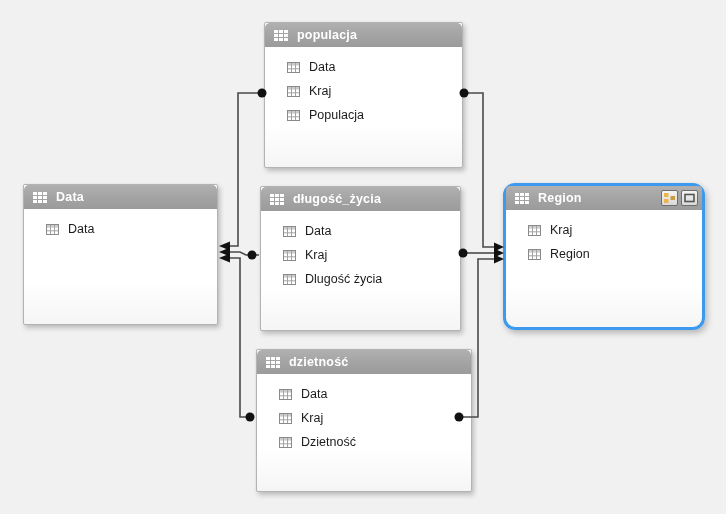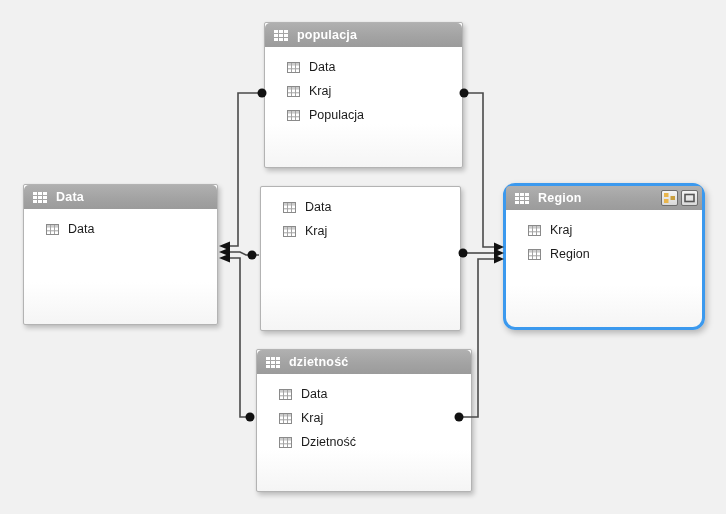--- a/index.html
+++ b/index.html
@@ -158,40 +158,68 @@
             <rect x="1" y="1" width="11" height="2.6" fill="#cccccc"></rect>
             <path d="M4.5 1 V10 M8.5 1 V10 M1 6.8 H12" stroke="#a3a3a3" stroke-width="1" fill="none"></path>
           </svg>
         </span>
         <span class="field-label">Data</span>
       </div>
     </div>
   </div>
 
   <div class="table-card" style="left:260px; top:186px; width:201px; height:145px;">
+    <div class="card-header">
+      <span class="icon">
+        <svg width="14" height="11" viewBox="0 0 14 11">
+            <g fill="#ffffff">
+          <rect x="0" y="0" width="4" height="3"></rect>
+              <rect x="5" y="0" width="4" height="3"></rect>
+              <rect x="10" y="0" width="4" height="3"></rect>
+          <rect x="0" y="4" width="4" height="3"></rect>
+              <rect x="5" y="4" width="4" height="3"></rect>
+              <rect x="10" y="4" width="4" height="3"></rect>
+          <rect x="0" y="8" width="4" height="3"></rect>
+              <rect x="5" y="8" width="4" height="3"></rect>
+              <rect x="10" y="8" width="4" height="3"></rect>
+        </g>
+          </svg>
+      </span>
+      <span class="card-title">długość_życia</span>
+    </div>
     <div class="field-list">
       <div class="field-row">
         <span class="icon">
           <svg width="13" height="11" viewBox="0 0 13 11">
             <rect x="0.5" y="0.5" width="12" height="10" fill="#ffffff" stroke="#8a8a8a"></rect>
             <rect x="1" y="1" width="11" height="2.6" fill="#cccccc"></rect>
             <path d="M4.5 1 V10 M8.5 1 V10 M1 6.8 H12" stroke="#a3a3a3" stroke-width="1" fill="none"></path>
           </svg>
         </span>
         <span class="field-label">Data</span>
       </div>
       <div class="field-row">
         <span class="icon">
           <svg width="13" height="11" viewBox="0 0 13 11">
             <rect x="0.5" y="0.5" width="12" height="10" fill="#ffffff" stroke="#8a8a8a"></rect>
             <rect x="1" y="1" width="11" height="2.6" fill="#cccccc"></rect>
             <path d="M4.5 1 V10 M8.5 1 V10 M1 6.8 H12" stroke="#a3a3a3" stroke-width="1" fill="none"></path>
           </svg>
         </span>
         <span class="field-label">Kraj</span>
+      </div>
+      <div class="field-row">
+        <span class="icon">
+          <svg width="13" height="11" viewBox="0 0 13 11">
+            <rect x="0.5" y="0.5" width="12" height="10" fill="#ffffff" stroke="#8a8a8a"></rect>
+            <rect x="1" y="1" width="11" height="2.6" fill="#cccccc"></rect>
+            <path d="M4.5 1 V10 M8.5 1 V10 M1 6.8 H12" stroke="#a3a3a3" stroke-width="1" fill="none"></path>
+          </svg>
+        </span>
+        <span class="field-label">Dlugość życia</span>
       </div>
     </div>
   </div>
 
   <div class="table-card selected" style="left:503px; top:183px; width:202px; height:147px;">
     <div class="card-header">
       <span class="icon">
         <svg width="14" height="11" viewBox="0 0 14 11">
             <g fill="#ffffff">
           <rect x="0" y="0" width="4" height="3"></rect>

